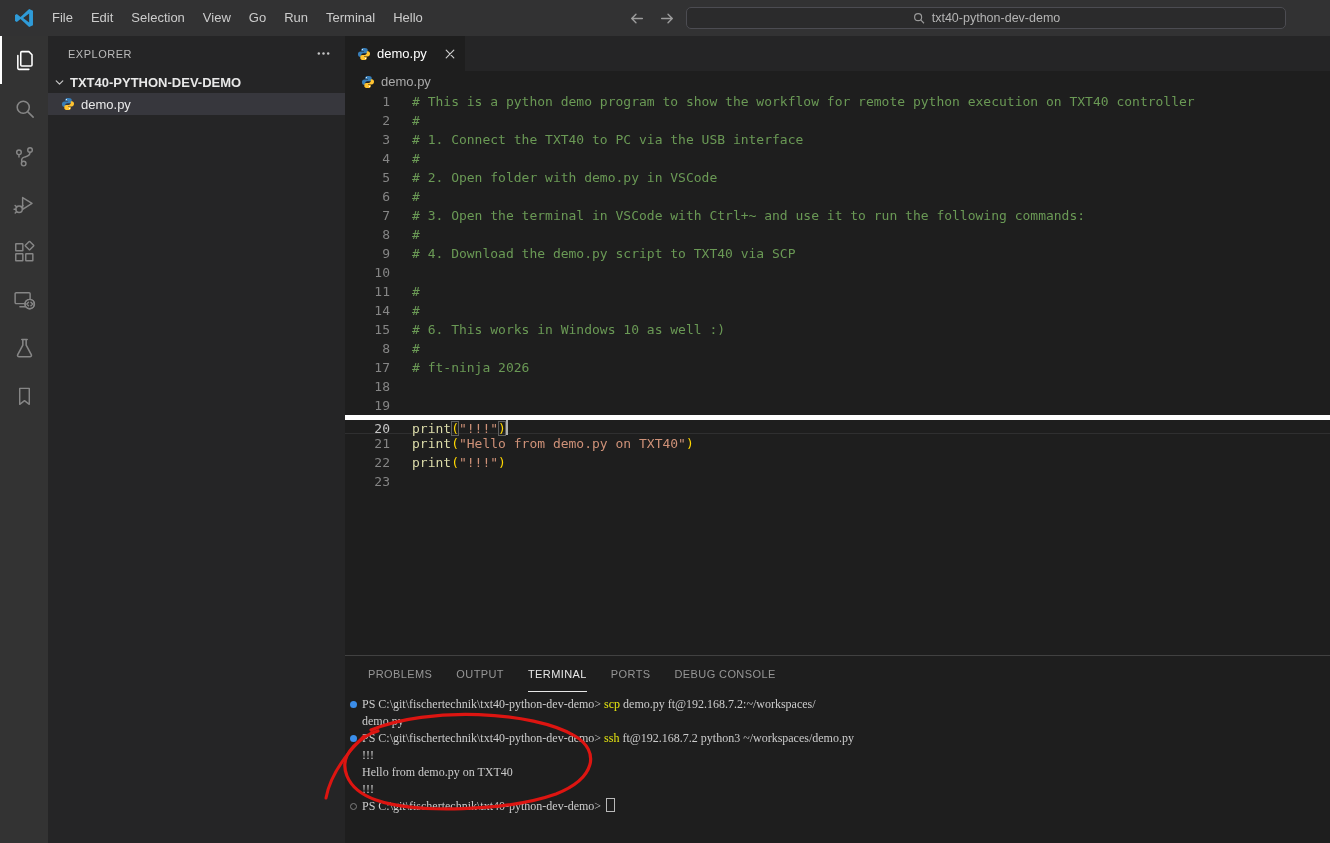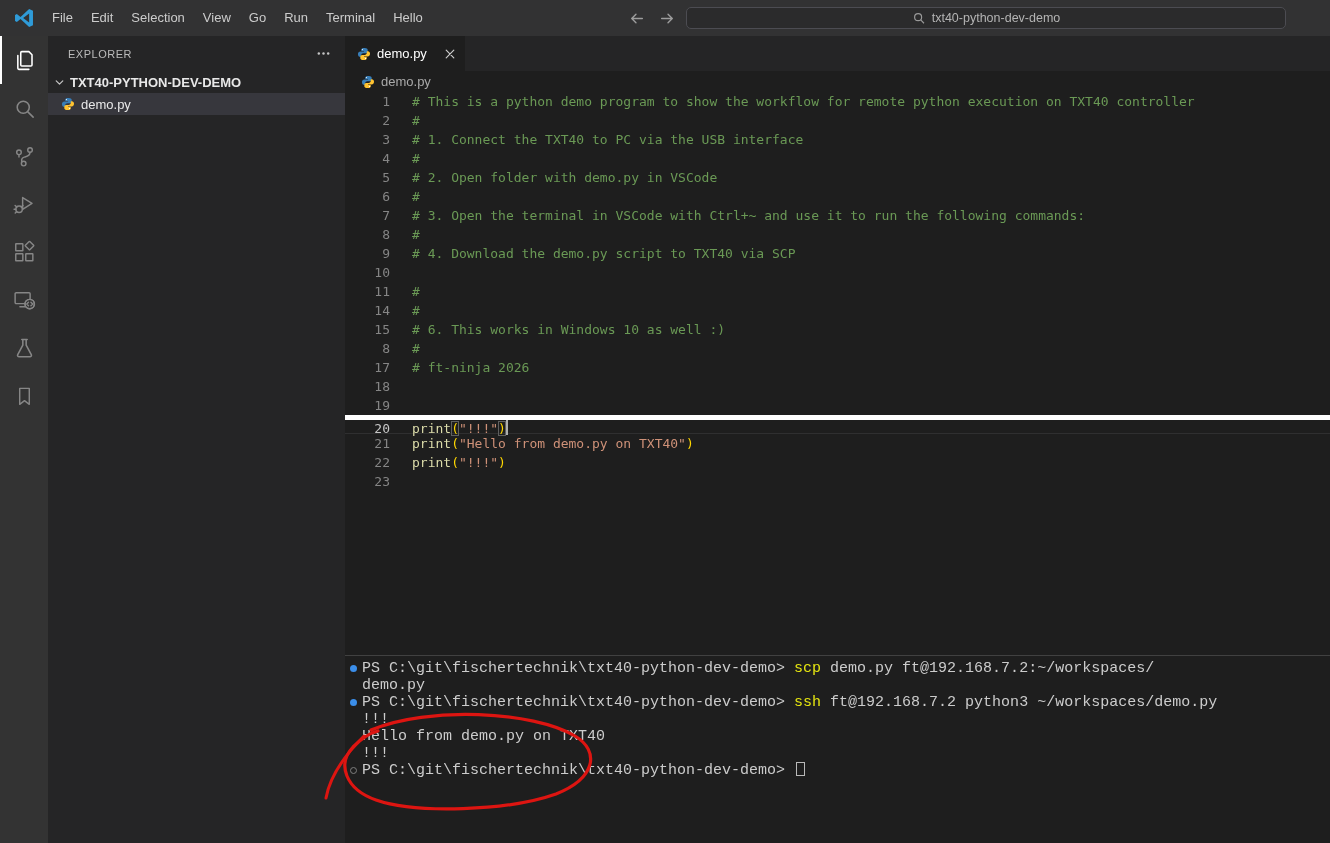--- a/index.html
+++ b/index.html
@@ -47,21 +47,21 @@
   .tk-f{color:var(--c-func)}
   .tk-s{color:var(--c-str)}
   .tk-b{color:var(--c-bracket)}
   .tk-bm{color:var(--c-bracket);outline:1px solid #5f5f5f;outline-offset:-1px}
   .cursor{display:inline-block;width:2px;height:15px;background:#aeafad;vertical-align:-2px}
   
   .panel{position:absolute;left:345px;top:655px;right:0;bottom:0;background:#1e1e1e;border-top:1px solid #414141;box-sizing:border-box}
   .panel-tabs{height:36px;display:flex;align-items:stretch;padding-left:23px;font-size:11px;letter-spacing:.4px;color:#969696}
   .panel-tab{margin-right:24px;display:flex;align-items:center;border-bottom:1px solid transparent;box-sizing:border-box;cursor:pointer}
   .panel-tab.active{color:#e7e7e7;border-bottom-color:#e7e7e7}
-  .term{font-family:Liberation Mono, monospace;font-size:15px;color:#cccccc;padding-top:4px}
+  .term{font-family:Liberation Serif, serif;font-size:12px;color:#cccccc;padding-top:4px}
   .term-line{height:17px;line-height:17px;display:flex;white-space:pre}
   .term-line .bullet{width:17px;flex:none;display:flex;align-items:center;padding-left:5px;box-sizing:border-box}
   .dot-blue{width:7px;height:7px;border-radius:50%;background:var(--c-dot)}
   .dot-hollow{width:5px;height:5px;border-radius:50%;border:1px solid #7e7e7e}
   .tk-cmd{color:var(--c-cmd)}
   .term-cursor{display:inline-block;width:9px;height:14px;box-sizing:border-box;border:1px solid #b9b9b9;vertical-align:-2px;margin-left:2px}
   
   .annotation-svg{position:absolute;inset:0;width:1330px;height:843px;pointer-events:none;z-index:9}
 </style>
 </head>
@@ -266,20 +266,27 @@
       <div class="code-line"><span class="ln">18</span><span class="lc"></span></div>
       <div class="code-line"><span class="ln">19</span><span class="lc"></span></div>
       <div class="code-line current"><span class="ln">20</span><span class="lc"><span class="tk-f">print</span><span class="tk-bm">(</span><span class="tk-s">"!!!"</span><span class="tk-bm">)</span><span class="cursor"></span></span></div>
       <div class="code-line"><span class="ln">21</span><span class="lc"><span class="tk-f">print</span><span class="tk-b">(</span><span class="tk-s">"Hello from demo.py on TXT40"</span><span class="tk-b">)</span></span></div>
       <div class="code-line"><span class="ln">22</span><span class="lc"><span class="tk-f">print</span><span class="tk-b">(</span><span class="tk-s">"!!!"</span><span class="tk-b">)</span></span></div>
       <div class="code-line"><span class="ln">23</span><span class="lc"></span></div>
     </div>
 </div>
 
 <div class="panel">
+  <div class="panel-tabs" id="panel-tabs">
+      <div class="panel-tab">PROBLEMS</div>
+      <div class="panel-tab">OUTPUT</div>
+      <div class="panel-tab active">TERMINAL</div>
+      <div class="panel-tab">PORTS</div>
+      <div class="panel-tab">DEBUG CONSOLE</div>
+    </div>
   <div class="term" id="terminal">
       <div class="term-line"><span class="bullet"><span class="dot-blue"></span></span><span><span>PS C:\git\fischertechnik\txt40-python-dev-demo&gt; </span><span class="tk-cmd">scp</span><span> demo.py ft@192.168.7.2:~/workspaces/</span></span></div>
       <div class="term-line"><span class="bullet"></span><span><span>demo.py</span></span></div>
       <div class="term-line"><span class="bullet"><span class="dot-blue"></span></span><span><span>PS C:\git\fischertechnik\txt40-python-dev-demo&gt; </span><span class="tk-cmd">ssh</span><span> ft@192.168.7.2 python3 ~/workspaces/demo.py</span></span></div>
       <div class="term-line"><span class="bullet"></span><span><span>!!!</span></span></div>
       <div class="term-line"><span class="bullet"></span><span><span>Hello from demo.py on TXT40</span></span></div>
       <div class="term-line"><span class="bullet"></span><span><span>!!!</span></span></div>
       <div class="term-line"><span class="bullet"><span class="dot-hollow"></span></span><span><span>PS C:\git\fischertechnik\txt40-python-dev-demo&gt; </span><span class="term-cursor"></span></span></div>
     </div>
 </div>

